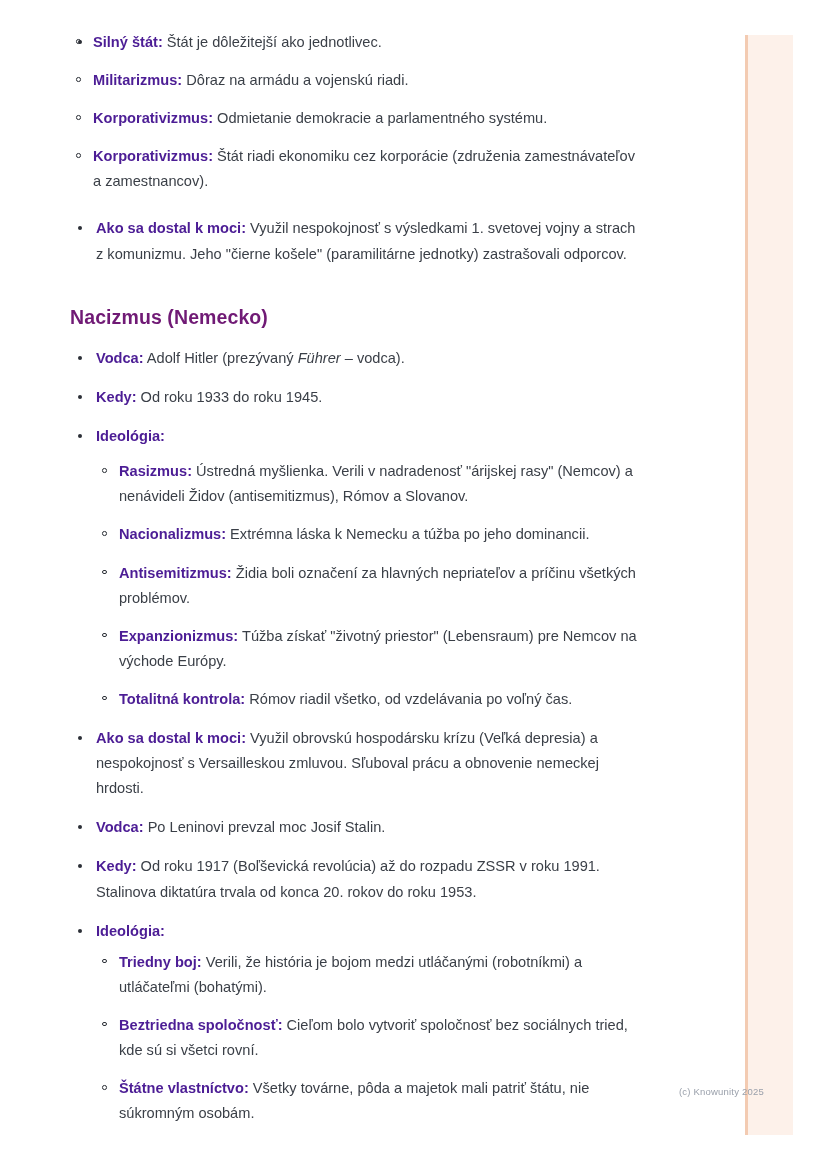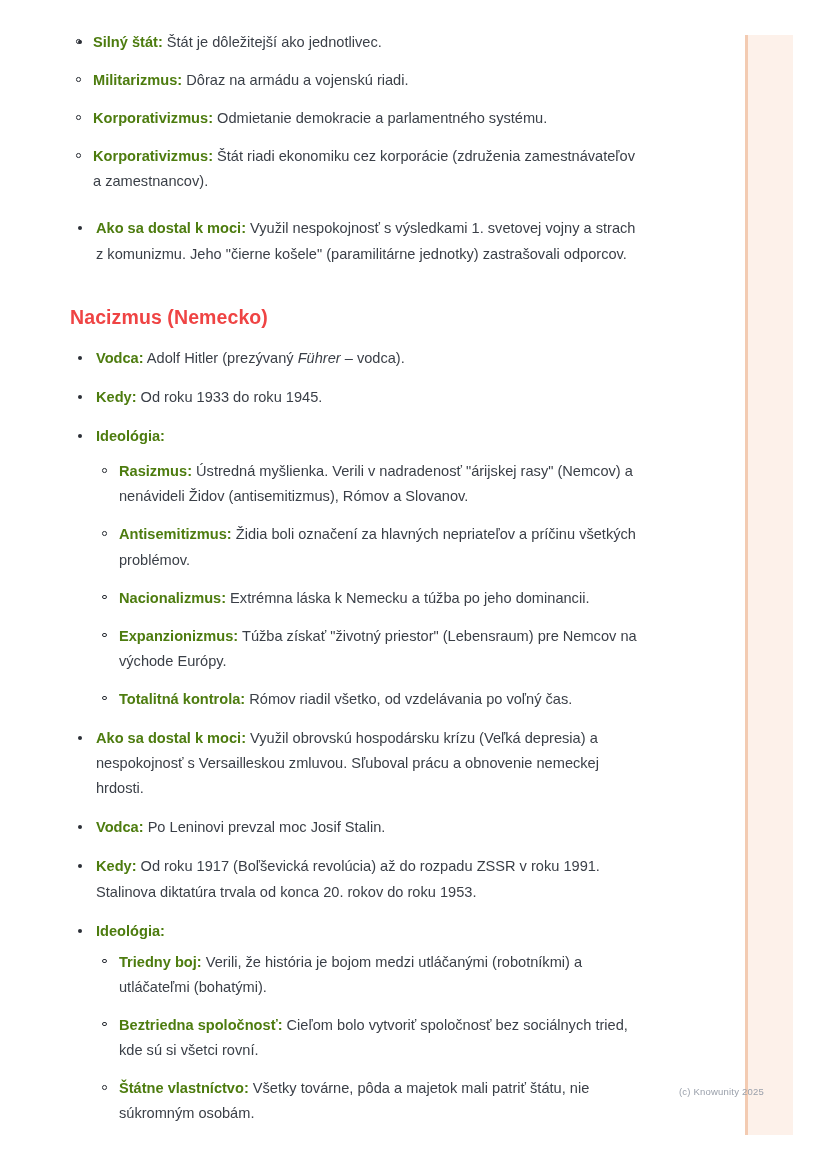--- a/index.html
+++ b/index.html
@@ -38,21 +38,21 @@
     box-sizing: border-box;
   }
 
   .content {
     margin-left: 70px;
     width: 570px;
   }
 
   
   h2.section-title {
-    color: #ef4444;
+    color: #701a75;
     font-size: 19.5px;
     font-weight: 700;
     line-height: 1.3;
     margin: 38px 0 16px 0;
     letter-spacing: 0.1px;
   }
 
   
   ul.lvl1 {
     list-style: none;
@@ -98,21 +98,21 @@
     height: 4.5px;
     border-radius: 50%;
     border: 1.2px solid #2b2f36;
     background: transparent;
     box-sizing: border-box;
   }
   ul.lvl2 > li.subitem:last-child { margin-bottom: 2px; }
 
   .term {
     font-weight: 700;
-    color: #4d7c0f;
+    color: #4c1d95;
   }
   .body-text {
     font-weight: 400;
     color: #3a3f47;
     margin-top: 20px;
   }
   .ital { font-style: italic; }
 
   
   li.item.has-sub { margin-bottom: 18px; }
@@ -167,24 +167,24 @@
       <li class="item">
         <span class="term">Kedy:</span><span class="body-text"> Od roku 1933 do roku 1945.</span>
       </li>
       <li class="item has-sub">
         <span class="term">Ideológia:</span>
         <ul class="lvl2">
           <li class="subitem">
             <span class="term">Rasizmus:</span><span class="body-text"> Ústredná myšlienka. Verili v nadradenosť "árijskej rasy" (Nemcov) a nenávideli Židov (antisemitizmus), Rómov a Slovanov.</span>
           </li>
           <li class="subitem">
+            <span class="term">Nacionalizmus:</span><span class="body-text"> Extrémna láska k Nemecku a túžba po jeho dominancii.</span>
+          </li>
+          <li class="subitem">
             <span class="term">Antisemitizmus:</span><span class="body-text"> Židia boli označení za hlavných nepriateľov a príčinu všetkých problémov.</span>
-          </li>
-          <li class="subitem">
-            <span class="term">Nacionalizmus:</span><span class="body-text"> Extrémna láska k Nemecku a túžba po jeho dominancii.</span>
           </li>
           <li class="subitem">
             <span class="term">Expanzionizmus:</span><span class="body-text"> Túžba získať "životný priestor" (Lebensraum) pre Nemcov na východe Európy.</span>
           </li>
           <li class="subitem">
             <span class="term">Totalitná kontrola:</span><span class="body-text"> Rómov riadil všetko, od vzdelávania po voľný čas.</span>
           </li>
         </ul>
       </li>
       <li class="item">

